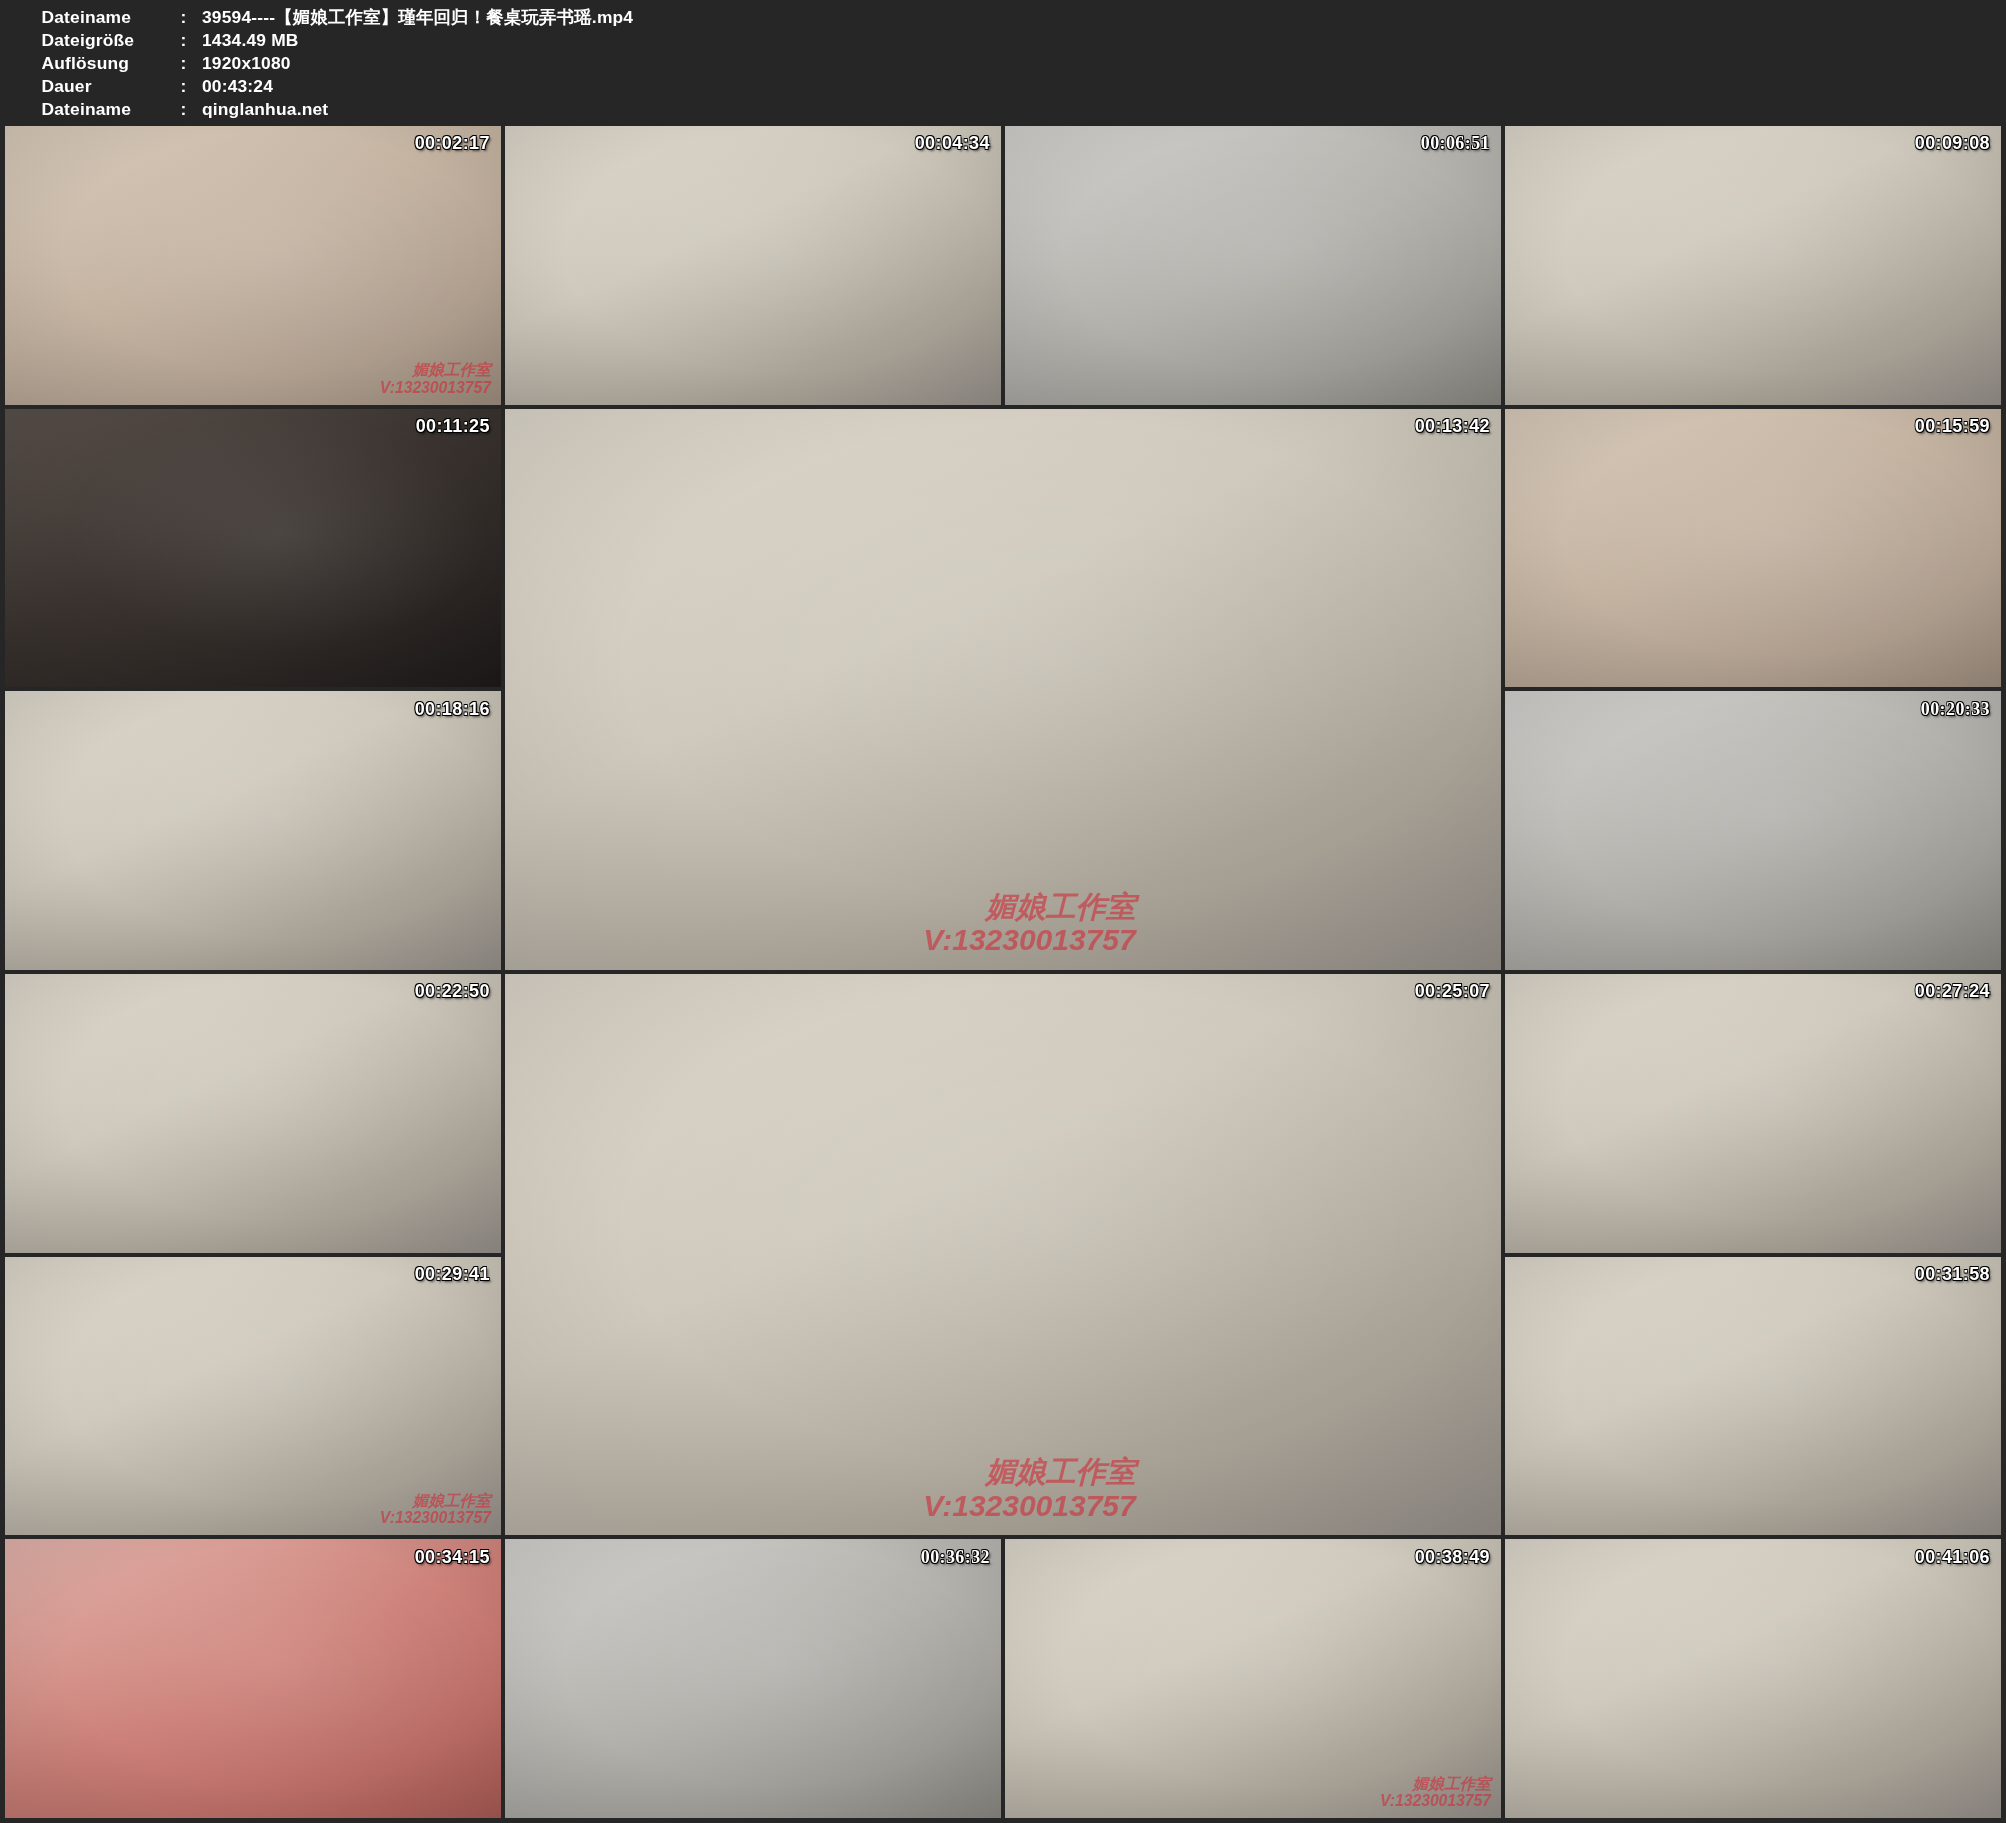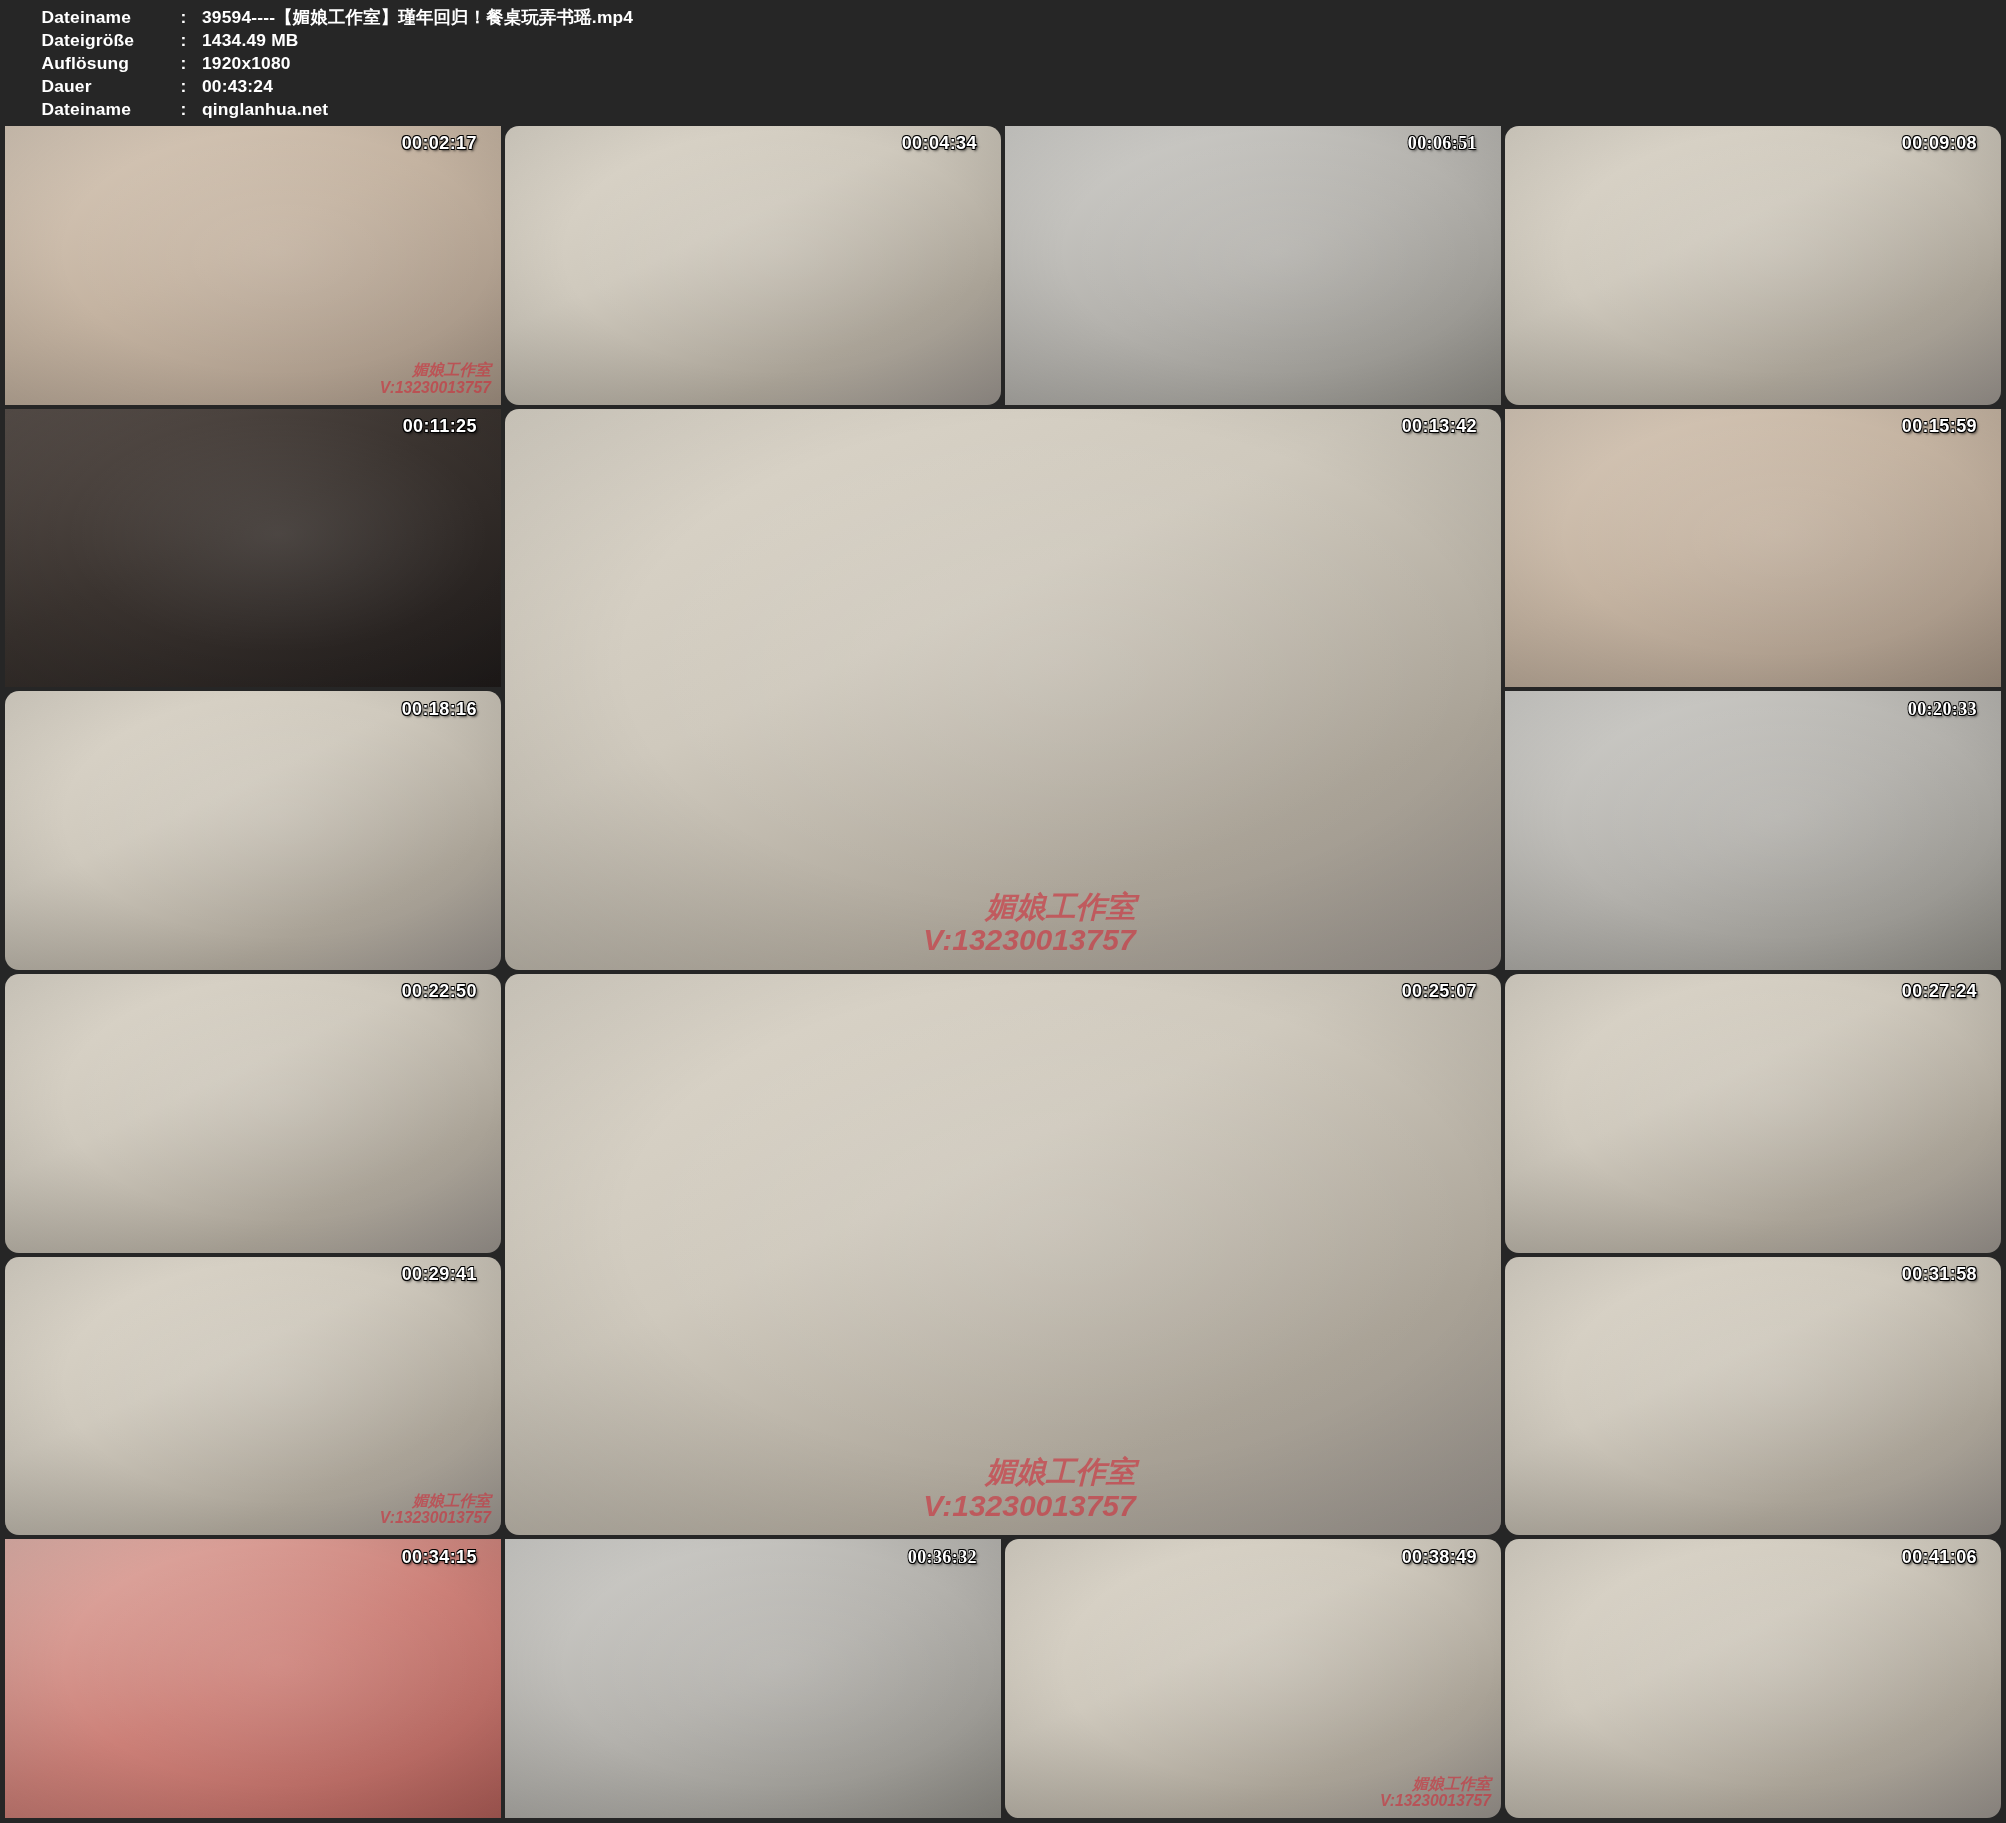--- a/index.html
+++ b/index.html
@@ -41,34 +41,34 @@
   }
   .thumb {
     position:relative;
     overflow:hidden;
     background:#8d877d;
   }
   .thumb.large-1 { grid-area:2 / 2 / 4 / 4; }
   .thumb.large-2 { grid-area:4 / 2 / 6 / 4; }
 
   
-  .tone-bright { background:linear-gradient(155deg,#ded8cc 0%,#cfc9bd 40%,#a9a296 75%,#96908a 100%);border-radius:14px; }
+  .tone-bright { background:linear-gradient(155deg,#ded8cc 0%,#cfc9bd 40%,#a9a296 75%,#96908a 100%); }
   .tone-warm   { background:linear-gradient(155deg,#d9cbbb 0%,#c4b3a1 45%,#9d8d7e 100%); }
   .tone-gray   { background:linear-gradient(155deg,#d3d2ce 0%,#b3b1ac 50%,#8a8882 100%);font-family:Liberation Serif, serif; }
   .tone-dark   { background:linear-gradient(155deg,#5a514c 0%,#3a332f 45%,#1e1a19 100%);padding-left:36px; }
   .tone-pink   { background:linear-gradient(155deg,#e3b4ac 0%,#cc8078 50%,#a85a54 100%); }
   .thumb::after {
     content:"";
     position:absolute; inset:0;
     background:radial-gradient(ellipse at 55% 45%, rgba(255,255,255,.10) 0%, rgba(0,0,0,0) 55%, rgba(0,0,0,.14) 100%);
     pointer-events:none;
   }
 
   .timestamp {
-    position:absolute; top:7.4px; right:24px;
+    position:absolute; top:7.4px; right:11px;
     font-size:18px; font-weight:bold;
     letter-spacing:0.4px;
     color:#ffffff;
     text-shadow:
       -0.8px -0.8px 0 #000, 0.8px -0.8px 0 #000, -0.8px 0.8px 0 #000, 0.8px 0.8px 0 #000,
       1.7px 1.7px 2.5px rgba(0,0,0,.65);
     z-index:2;
   }
 
   .watermark {

